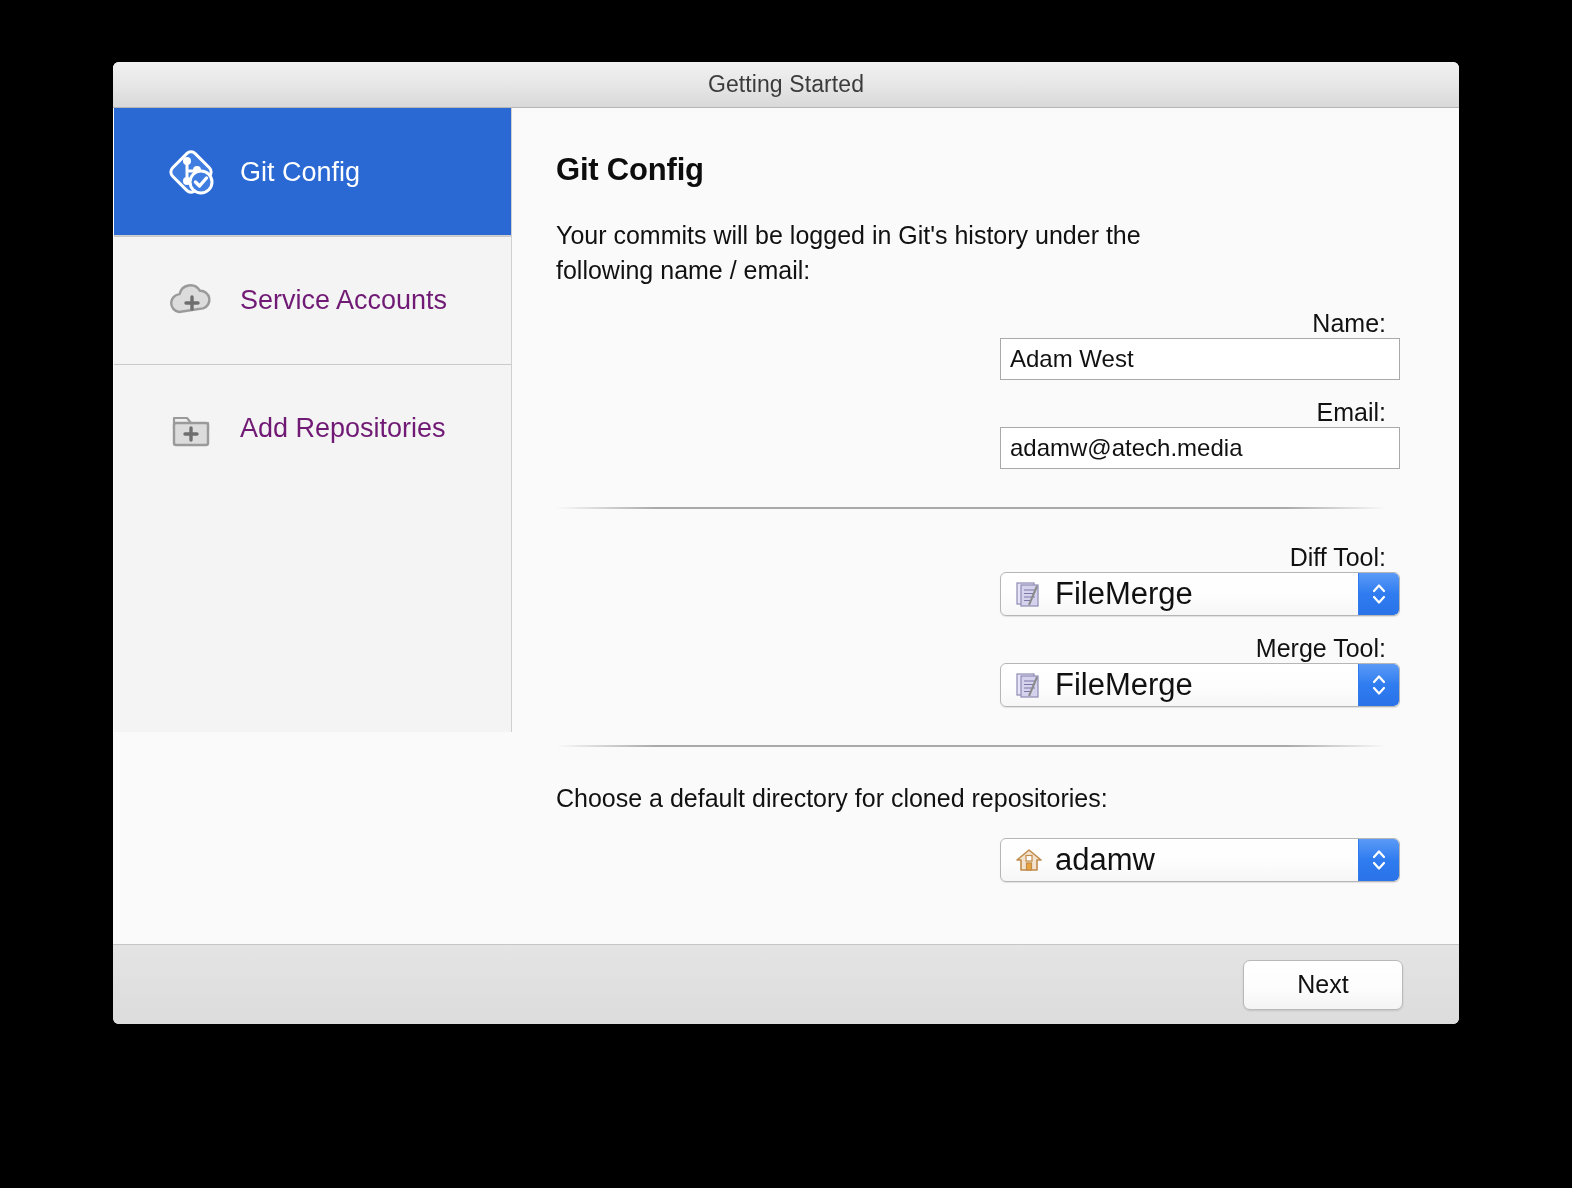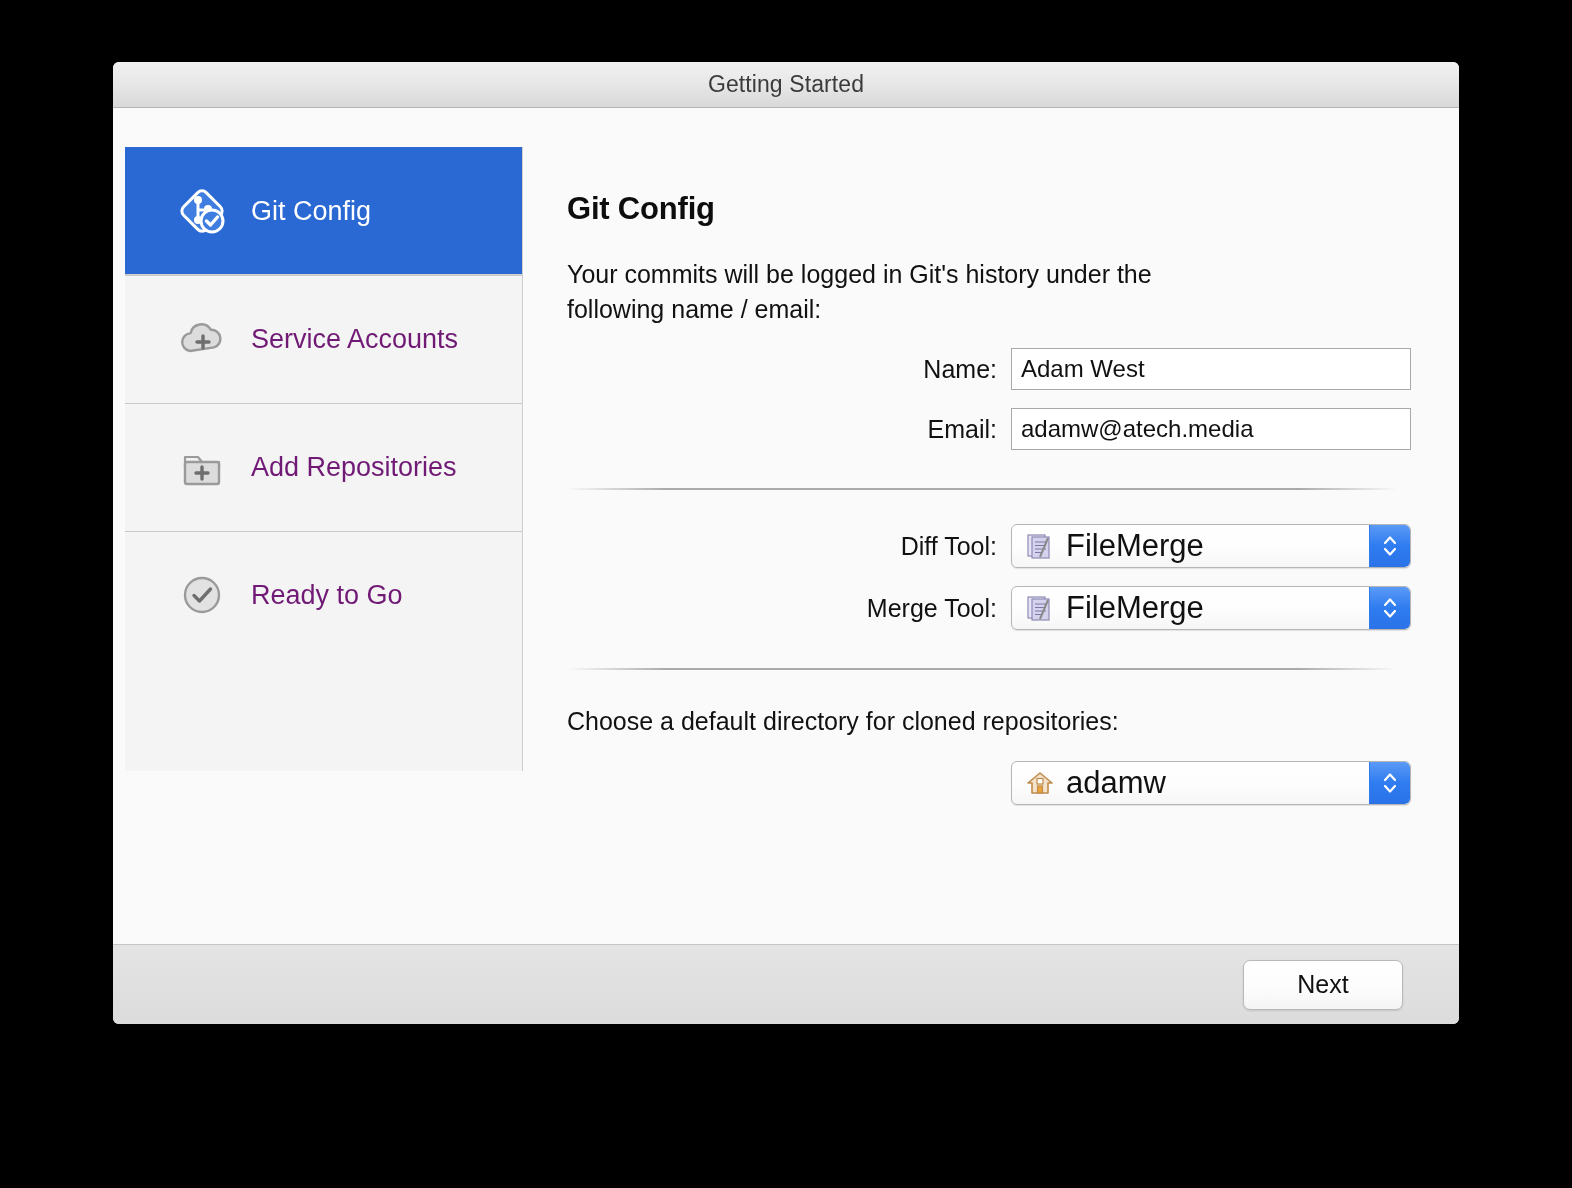--- a/index.html
+++ b/index.html
@@ -43,26 +43,25 @@
   }
   #titlebar-title {
     font-size: 23px;
     color: #3b3b3b;
     letter-spacing: 0.1px;
   }
 
   
   #body-split {
     position: absolute;
-    left: 12px;
+    left: 1px;
     top: 46px;
     width: 100%;
     height: 624px;
     display: flex;
-    margin-top: 39px;
   }
 
   
   #sidebar {
     width: 398px;
     background: #f4f4f4;
     border-right: 1px solid #cfcfcf;
     box-sizing: border-box;
     position: relative;
   }
@@ -127,23 +126,24 @@
     font-size: 25px;
     color: #111111;
     line-height: 1.38;
     margin: 0;
     max-width: 660px;
   }
 
   .field-rows { margin-top: 22px; }
   .field-row {
     display: flex;
-    align-items: center;
+    align-items: flex-end;
     justify-content: flex-end;
     margin-bottom: 18px;
+    flex-direction: column;
   }
   .field-label {
     font-size: 25px;
     color: #111111;
     text-align: right;
     margin-right: 14px;
     white-space: nowrap;
   }
   .text-input {
     width: 400px;
@@ -292,29 +292,20 @@
           <svg width="56" height="56" viewBox="0 0 56 56">
             <path d="M11 18 h13 l4 5 h17 v6 H11 z" fill="#f0f0f0" stroke="#9a9a9a" stroke-width="2.2" stroke-linejoin="round"></path>
             <rect x="11" y="23" width="34" height="22" rx="2" ry="2" fill="#dcdcdc" stroke="#9a9a9a" stroke-width="2.4"></rect>
             <line x1="22" y1="34" x2="34" y2="34" stroke="#6e6e6e" stroke-width="3.4" stroke-linecap="round"></line>
             <line x1="28" y1="28" x2="28" y2="40" stroke="#6e6e6e" stroke-width="3.4" stroke-linecap="round"></line>
           </svg>
         </span>
         <span class="side-label">Add Repositories</span>
       </div>
 
-      <div class="side-item">
-        <span class="side-icon">
-          <svg width="56" height="56" viewBox="0 0 56 56">
-            <circle cx="28" cy="28" r="17" fill="#e2e2e2" stroke="#9a9a9a" stroke-width="2.4"></circle>
-            <path d="M20 28.5 L25.5 34 L36.5 22" fill="none" stroke="#6e6e6e" stroke-width="3.4" stroke-linecap="round" stroke-linejoin="round"></path>
-          </svg>
-        </span>
-        <span class="side-label">Ready to Go</span>
-      </div>
 
     </div>
 
     <div id="content">
 
       <h1 id="page-title">Git Config</h1>
 
       <p class="para">Your commits will be logged in Git's history under the following name / email:</p>
 
       <div class="field-rows">

